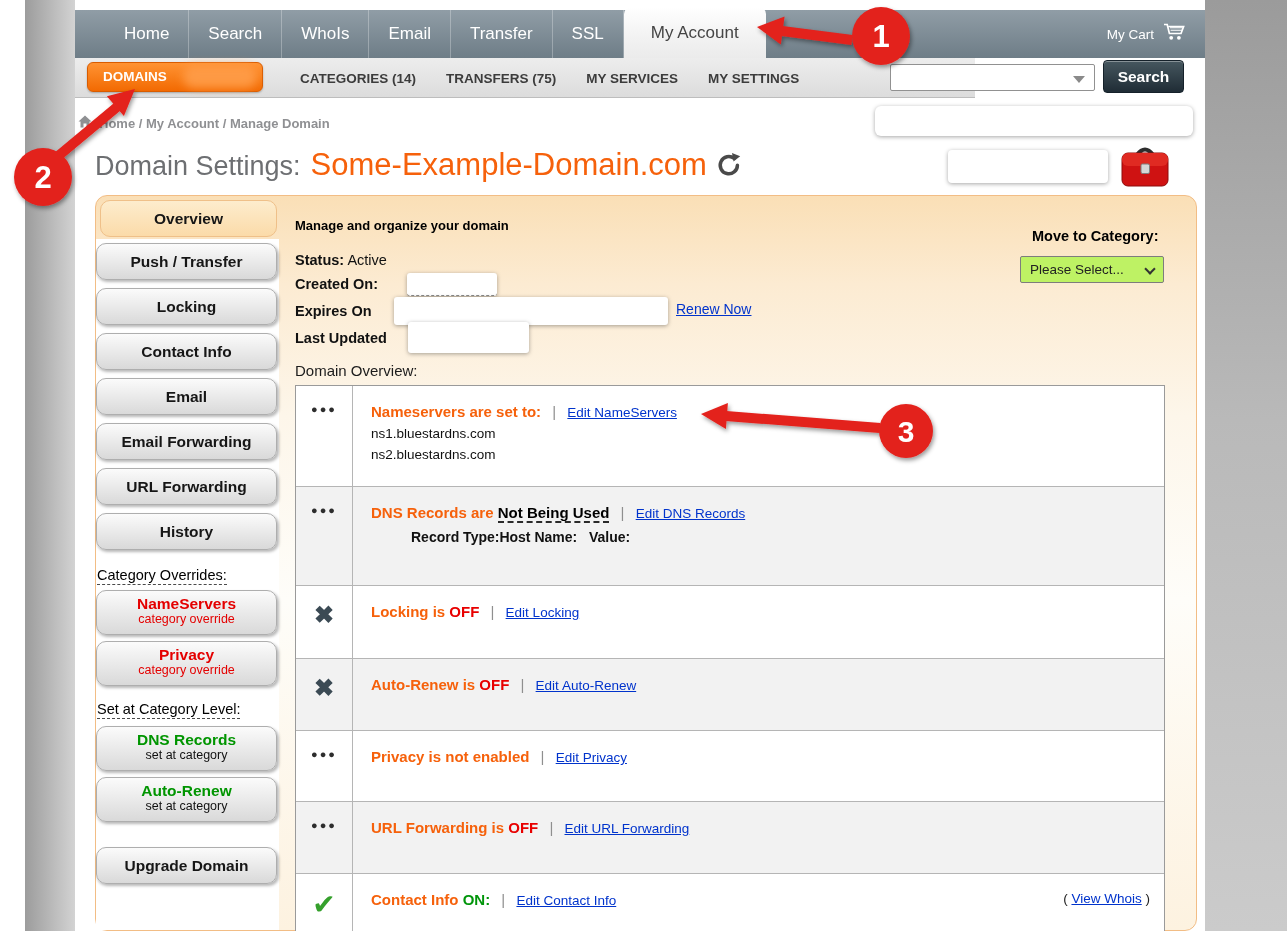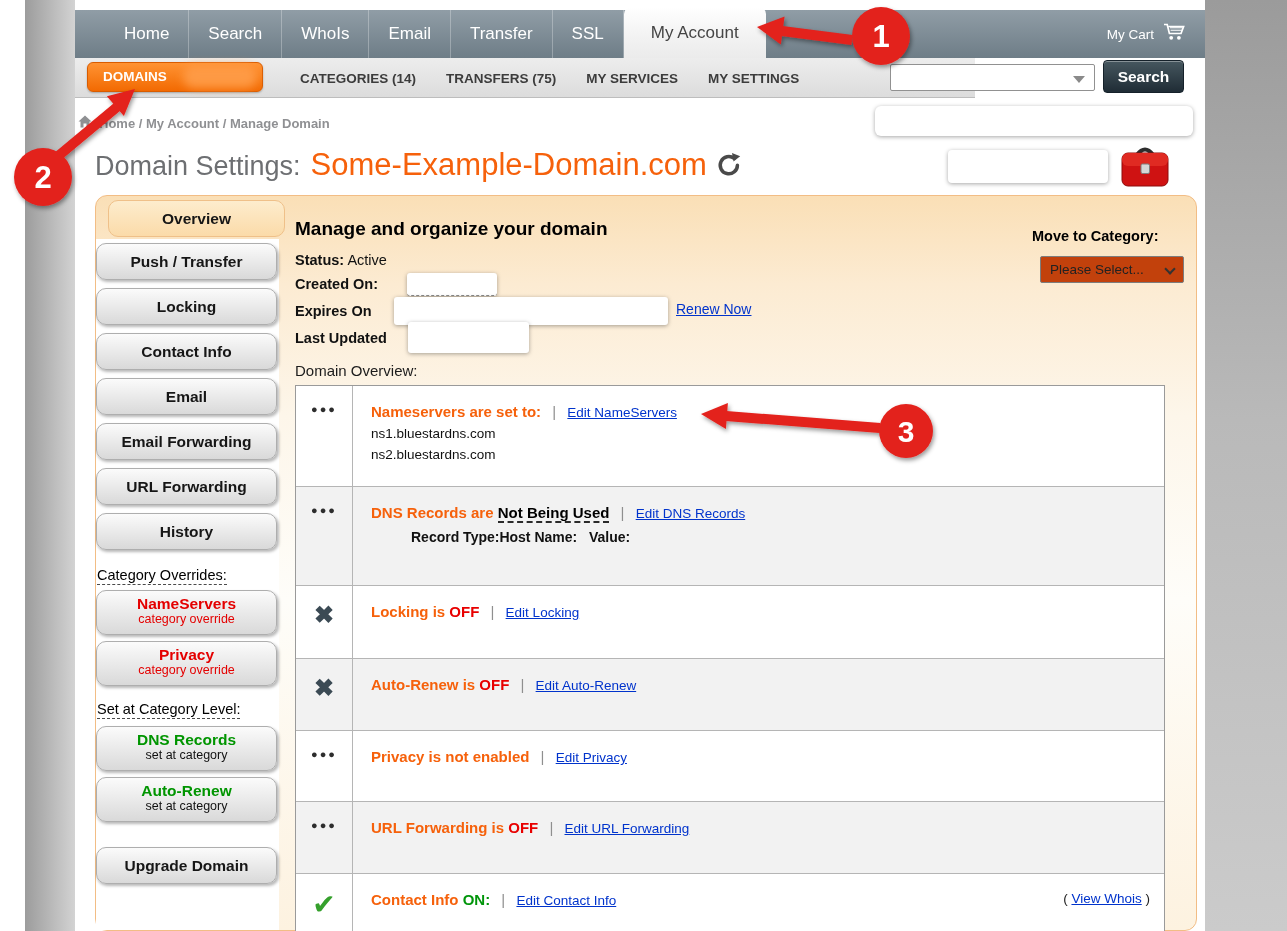--- a/index.html
+++ b/index.html
@@ -74,39 +74,39 @@
            border-radius:12px; border:1px solid #f2bd85;
            background:linear-gradient(180deg,#fadfb6 0%,#fcebd2 12%,#fdf6ea 30%,#fefdf9 55%,#fdf2e0 100%); }
   .panel-strip { position:absolute; left:96px; top:239px; width:183px; height:691px; background:#fff; }
 
   
   .sbtn { position:absolute; left:96px; width:181px; height:37px; border-radius:10px;
           border:1px solid #aeaeae; background:linear-gradient(#fbfbfb,#d9d9d9);
           box-shadow:1.5px 2px 3px rgba(0,0,0,.28); text-align:center;
           font-size:15.5px; font-weight:bold; color:#161616; line-height:35px; cursor:pointer; }
   .sbtn.active { background:linear-gradient(#fdeccd,#fbdba9); border:1px solid #efc089;
-          box-shadow:none; left:108px; width:177px; }
+          box-shadow:none; left:100px; width:177px; }
   .sbtn.two-line { height:45px; line-height:1.08; padding-top:5px; }
   .sbtn .sub { display:block; font-size:12.5px; font-weight:normal; }
   .red-txt { color:#e40000; } .green-txt { color:#009500; } .black-txt { color:#111; }
   .side-label { position:absolute; left:97px; font-size:14.5px; color:#000;
           border-bottom:1px dashed #4a4a4a; padding-bottom:1px; }
 
   
-  .m-heading { position:absolute; left:295px; top:218px; font-size:19px; font-weight:bold; color:#000;text-align:center; }
+  .m-heading { position:absolute; left:295px; top:218px; font-size:13px; font-weight:bold; color:#000;text-align:center; }
   .m-line { position:absolute; left:295px; font-size:14.5px; color:#111; }
   .m-line b { font-weight:bold; }
   .blue-link { color:#0033cc; text-decoration:underline; cursor:pointer; }
   .renew { position:absolute; left:676px; top:301px; font-size:14px; }
   .overview-label { position:absolute; left:295px; top:362px; font-size:15px; color:#1c1c1c; }
 
   .move-label { position:absolute; left:1032px; top:228px; font-size:14.5px; font-weight:bold; color:#000; }
-  .select-box { position:absolute; left:1020px; top:256px; width:144px; height:27px; background:#c2410c;
+  .select-box { position:absolute; left:1020px; top:256px; width:144px; height:27px; background:#bef264;
           border:1px solid #7d7d7d; border-radius:2px; font-size:13.5px; color:#222;
-          line-height:25px; padding-left:9px; cursor:pointer;margin-left:20px; }
+          line-height:25px; padding-left:9px; cursor:pointer; }
   .select-chevron { position:absolute; right:9px; top:8px; width:8px; height:8px;
           border-right:2px solid #333; border-bottom:2px solid #333; transform:rotate(45deg); }
 
   
   .otable { position:absolute; left:295px; top:385px; width:870px; height:546px;
             border:1px solid #9a9a9a; background:#fff; }
   .orow { position:relative; display:flex; border-bottom:1px solid #b5b5b5; background:#fff; }
   .orow.alt { background:#f2f2f2; }
   .orow:last-child { border-bottom:none; }
   .oicon { width:57px; flex:0 0 57px; border-right:1px solid #b5b5b5;

